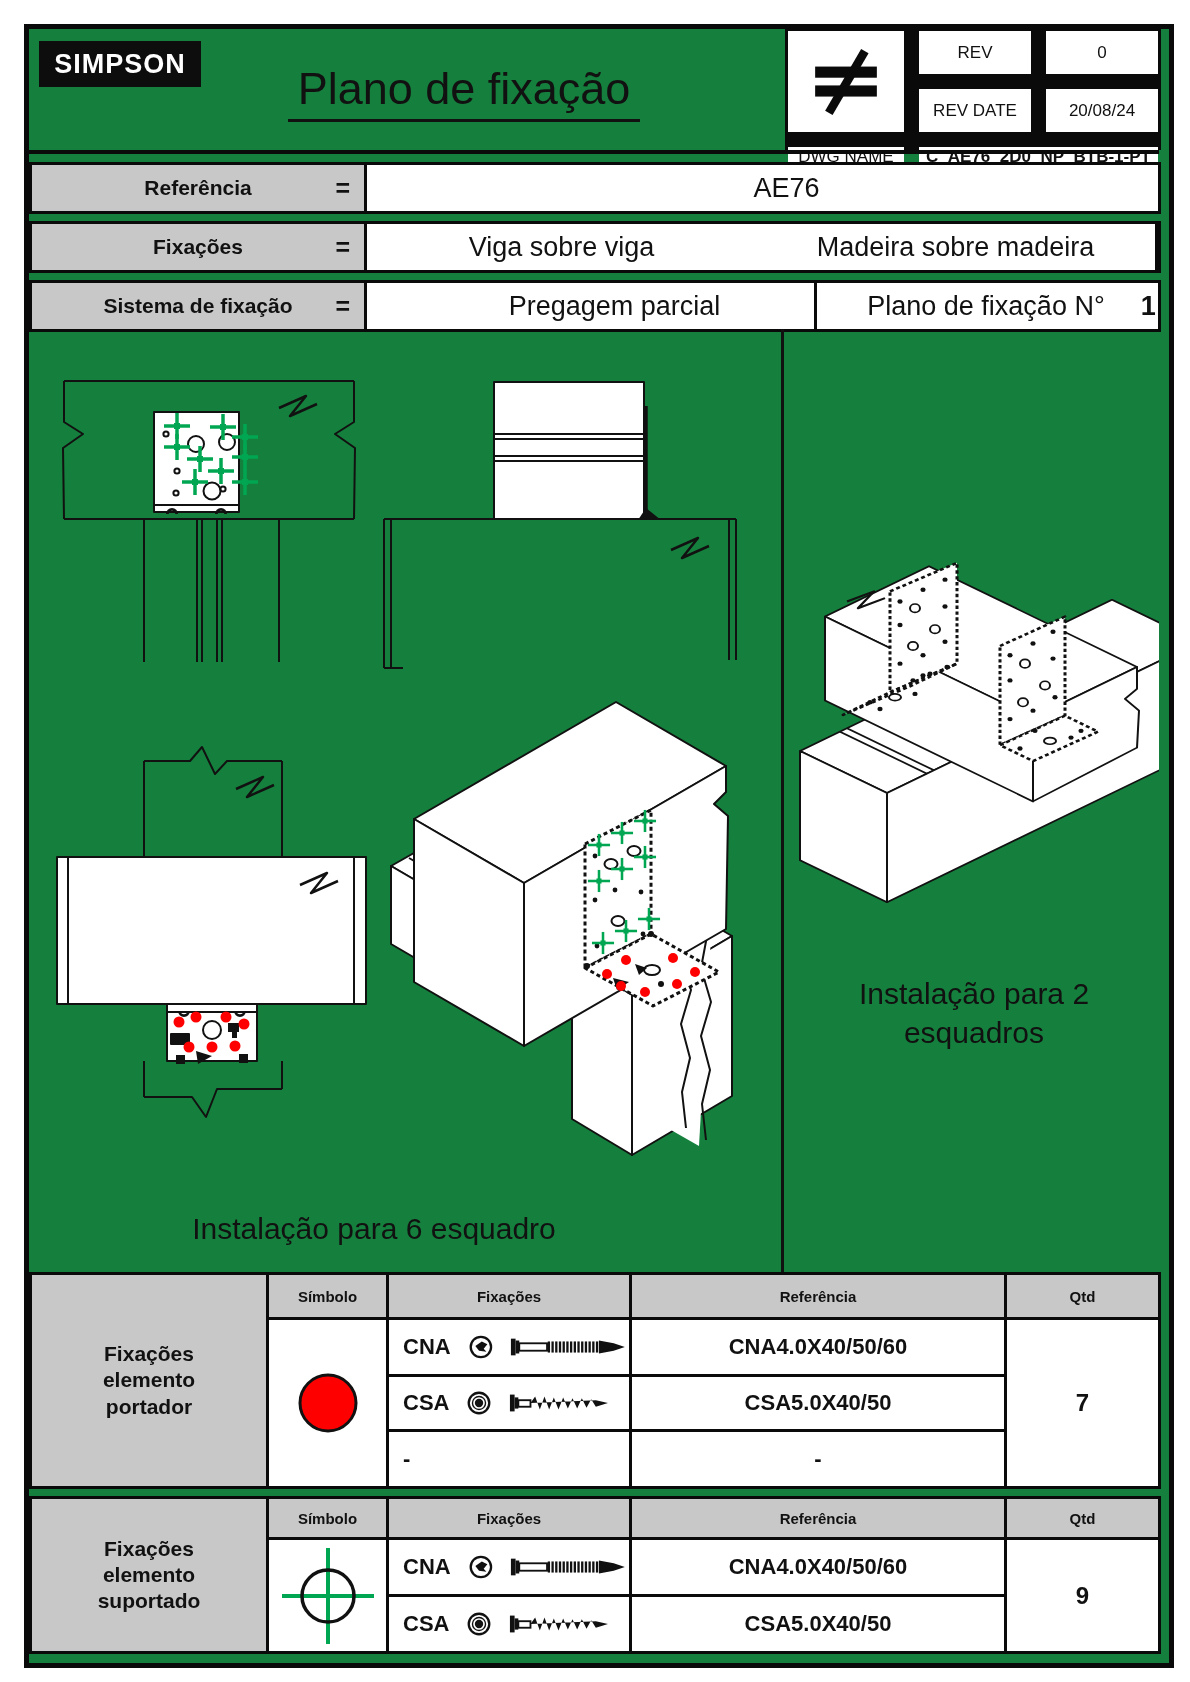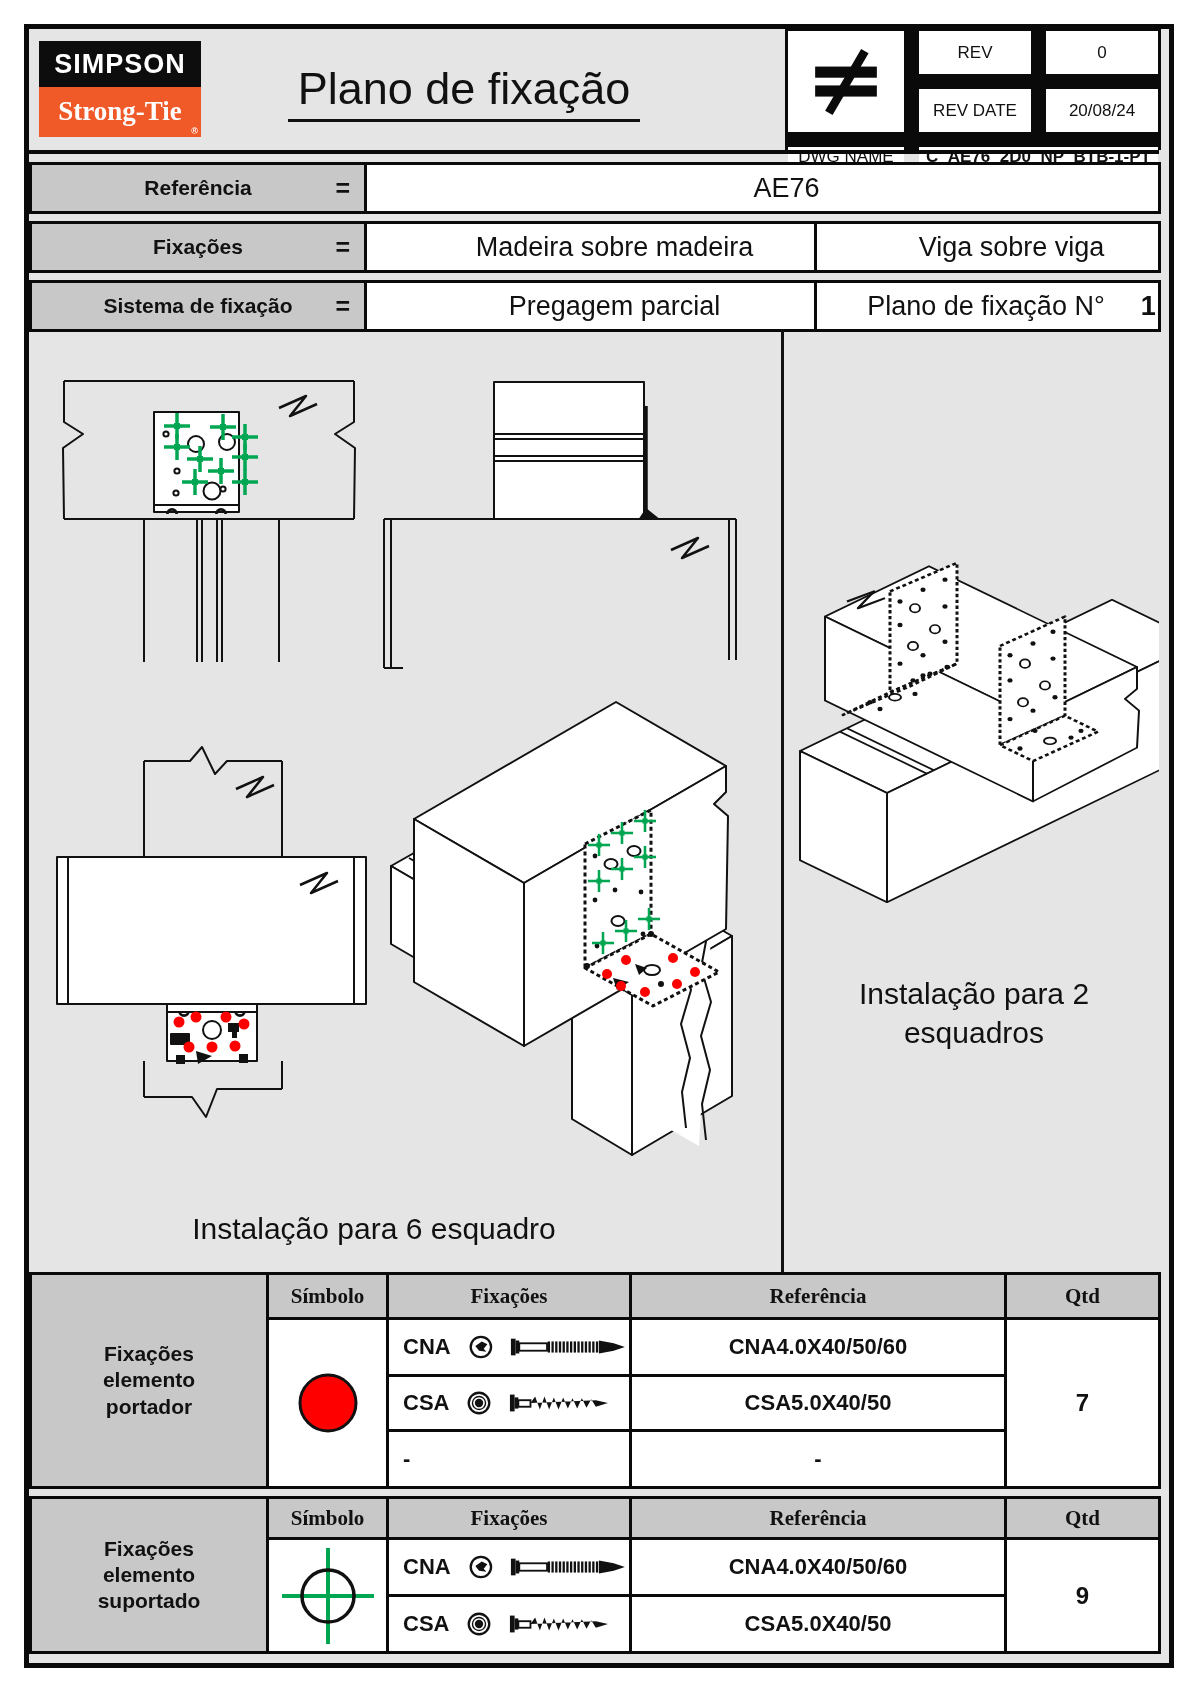--- a/index.html
+++ b/index.html
@@ -1,17 +1,17 @@
 <!DOCTYPE html>
 <html><head>
 <meta charset="utf-8">
 <style>
   html,body{margin:0;padding:0;background:#fff;}
   body{width:1190px;height:1682px;position:relative;font-family:"Liberation Sans",sans-serif;color:#111;}
-  .frame{position:absolute;left:24px;top:24px;width:1140px;height:1634px;border:5px solid #0a0a0a;background:#e5e5e5;}
+  .frame{position:absolute;left:24px;top:24px;width:1140px;height:1634px;border:5px solid #0a0a0a;background:#15803d;}
   .abs{position:absolute;}
   
   .logo{left:10px;top:12px;width:162px;}
   .logo-black{background:#0d0d0d;color:#fff;font-weight:bold;font-size:27px;letter-spacing:1px;text-align:center;padding:8px 0 7px;}
   .logo-orange{background:#F05A28;color:#fff;font-weight:bold;font-size:27px;text-align:center;padding:9px 0 10px;font-family:"Liberation Serif",serif;position:relative;}
   .logo-reg{position:absolute;right:3px;bottom:1px;font-size:9px;font-family:"Liberation Sans",sans-serif;}
   .title-wrap{left:180px;top:34px;width:510px;text-align:center;}
   .title{display:inline-block;font-size:45px;border-bottom:3px solid #111;padding:0 10px 4px;}
   .tblock{left:756px;top:-1px;width:376px;height:122px;display:grid;grid-template-columns:116px 112px 1fr;grid-template-rows:43px 43px 1fr;gap:15px;background:#0a0a0a;border:3px solid #0a0a0a;box-sizing:border-box;}
   .tblock>div{background:#fff;display:flex;align-items:center;justify-content:center;font-size:17px;}
@@ -27,21 +27,21 @@
   .irow .val-l{width:399px;flex:none;border-right:3px solid #0a0a0a;}
   .num1{margin-left:36px;font-weight:bold;}
   
   .divider{left:752px;top:300px;width:3px;height:945px;background:#111;}
   .caption{font-size:30px;text-align:center;line-height:1.3;}
   svg{display:block;}
   
   .ftable{left:0;width:1132px;display:grid;grid-template-columns:234px 117px 240px 372px 1fr;gap:3px;background:#0a0a0a;border:3px solid #0a0a0a;box-sizing:border-box;}
   .ftable>div{background:#fff;display:flex;align-items:center;justify-content:center;}
   .ftable .gray{background:#c8c8c8;}
-  .ftable .ghead{font-weight:bold;font-size:21px;font-family:Liberation Serif, serif;}
+  .ftable .ghead{font-weight:bold;font-size:15px;}
   .group-cell{grid-row:1/5;font-weight:bold;font-size:21px;text-align:center;white-space:pre-line;line-height:1.25;}
   .t2 .group-cell{grid-row:1/4;}
   .fixcell{justify-content:flex-start !important;padding-left:14px;gap:16px;}
   .fixcode{font-weight:bold;font-size:22px;}
   .refcell{font-weight:bold;font-size:22px;}
   .qtycell{font-weight:bold;font-size:24px;}
   .dash{font-weight:bold;font-size:22px;}
 </style>
 </head>
 <body>
@@ -59,21 +59,20 @@
     <g id="clipmark">
         <path d="M-6,0 A6,6 0 0 1 6,0 L3.2,0 A3.2,3.2 0 0 0 -3.2,0 Z" stroke="none" fill="#111"></path>
       </g>
   </defs>
 </svg>
 
 <div class="frame">
 
   <div class="abs logo">
     <div class="logo-black">SIMPSON</div>
-    <div class="logo-orange"><span>Strong-Tie</span><span class="logo-reg">®</span></div>
   </div>
 
   <div class="abs title-wrap"><span class="title">Plano de fixação</span></div>
 
   <div class="abs tblock">
     <div class="tb-sym">
       <svg width="86" height="72" viewBox="0 0 100 84">
         <rect x="14" y="24" width="72" height="13" fill="#0a0a0a"></rect>
         <rect x="14" y="46" width="72" height="13" fill="#0a0a0a"></rect>
         <line x1="30" y1="78" x2="72" y2="6" stroke="#0a0a0a" stroke-width="10"></line>
@@ -94,22 +93,22 @@
         <span>Referência</span>
         <span class="eq">=</span>
       </div>
     <div class="val">AE76</div>
   </div>
   <div class="abs irow" style="top:192px;width:1126px">
     <div class="lab">
         <span>Fixações</span>
         <span class="eq">=</span>
       </div>
+    <div class="val">Viga sobre viga</div>
     <div class="val val-l">Madeira sobre madeira</div>
-    <div class="val">Viga sobre viga</div>
   </div>
   <div class="abs irow" style="top:251px;width:1126px">
     <div class="lab">
         <span>Sistema de fixação</span>
         <span class="eq">=</span>
       </div>
     <div class="val val-l">Pregagem parcial</div>
     <div class="val">
         <span>Plano de fixação N°</span>
         <span class="num1">1</span>

